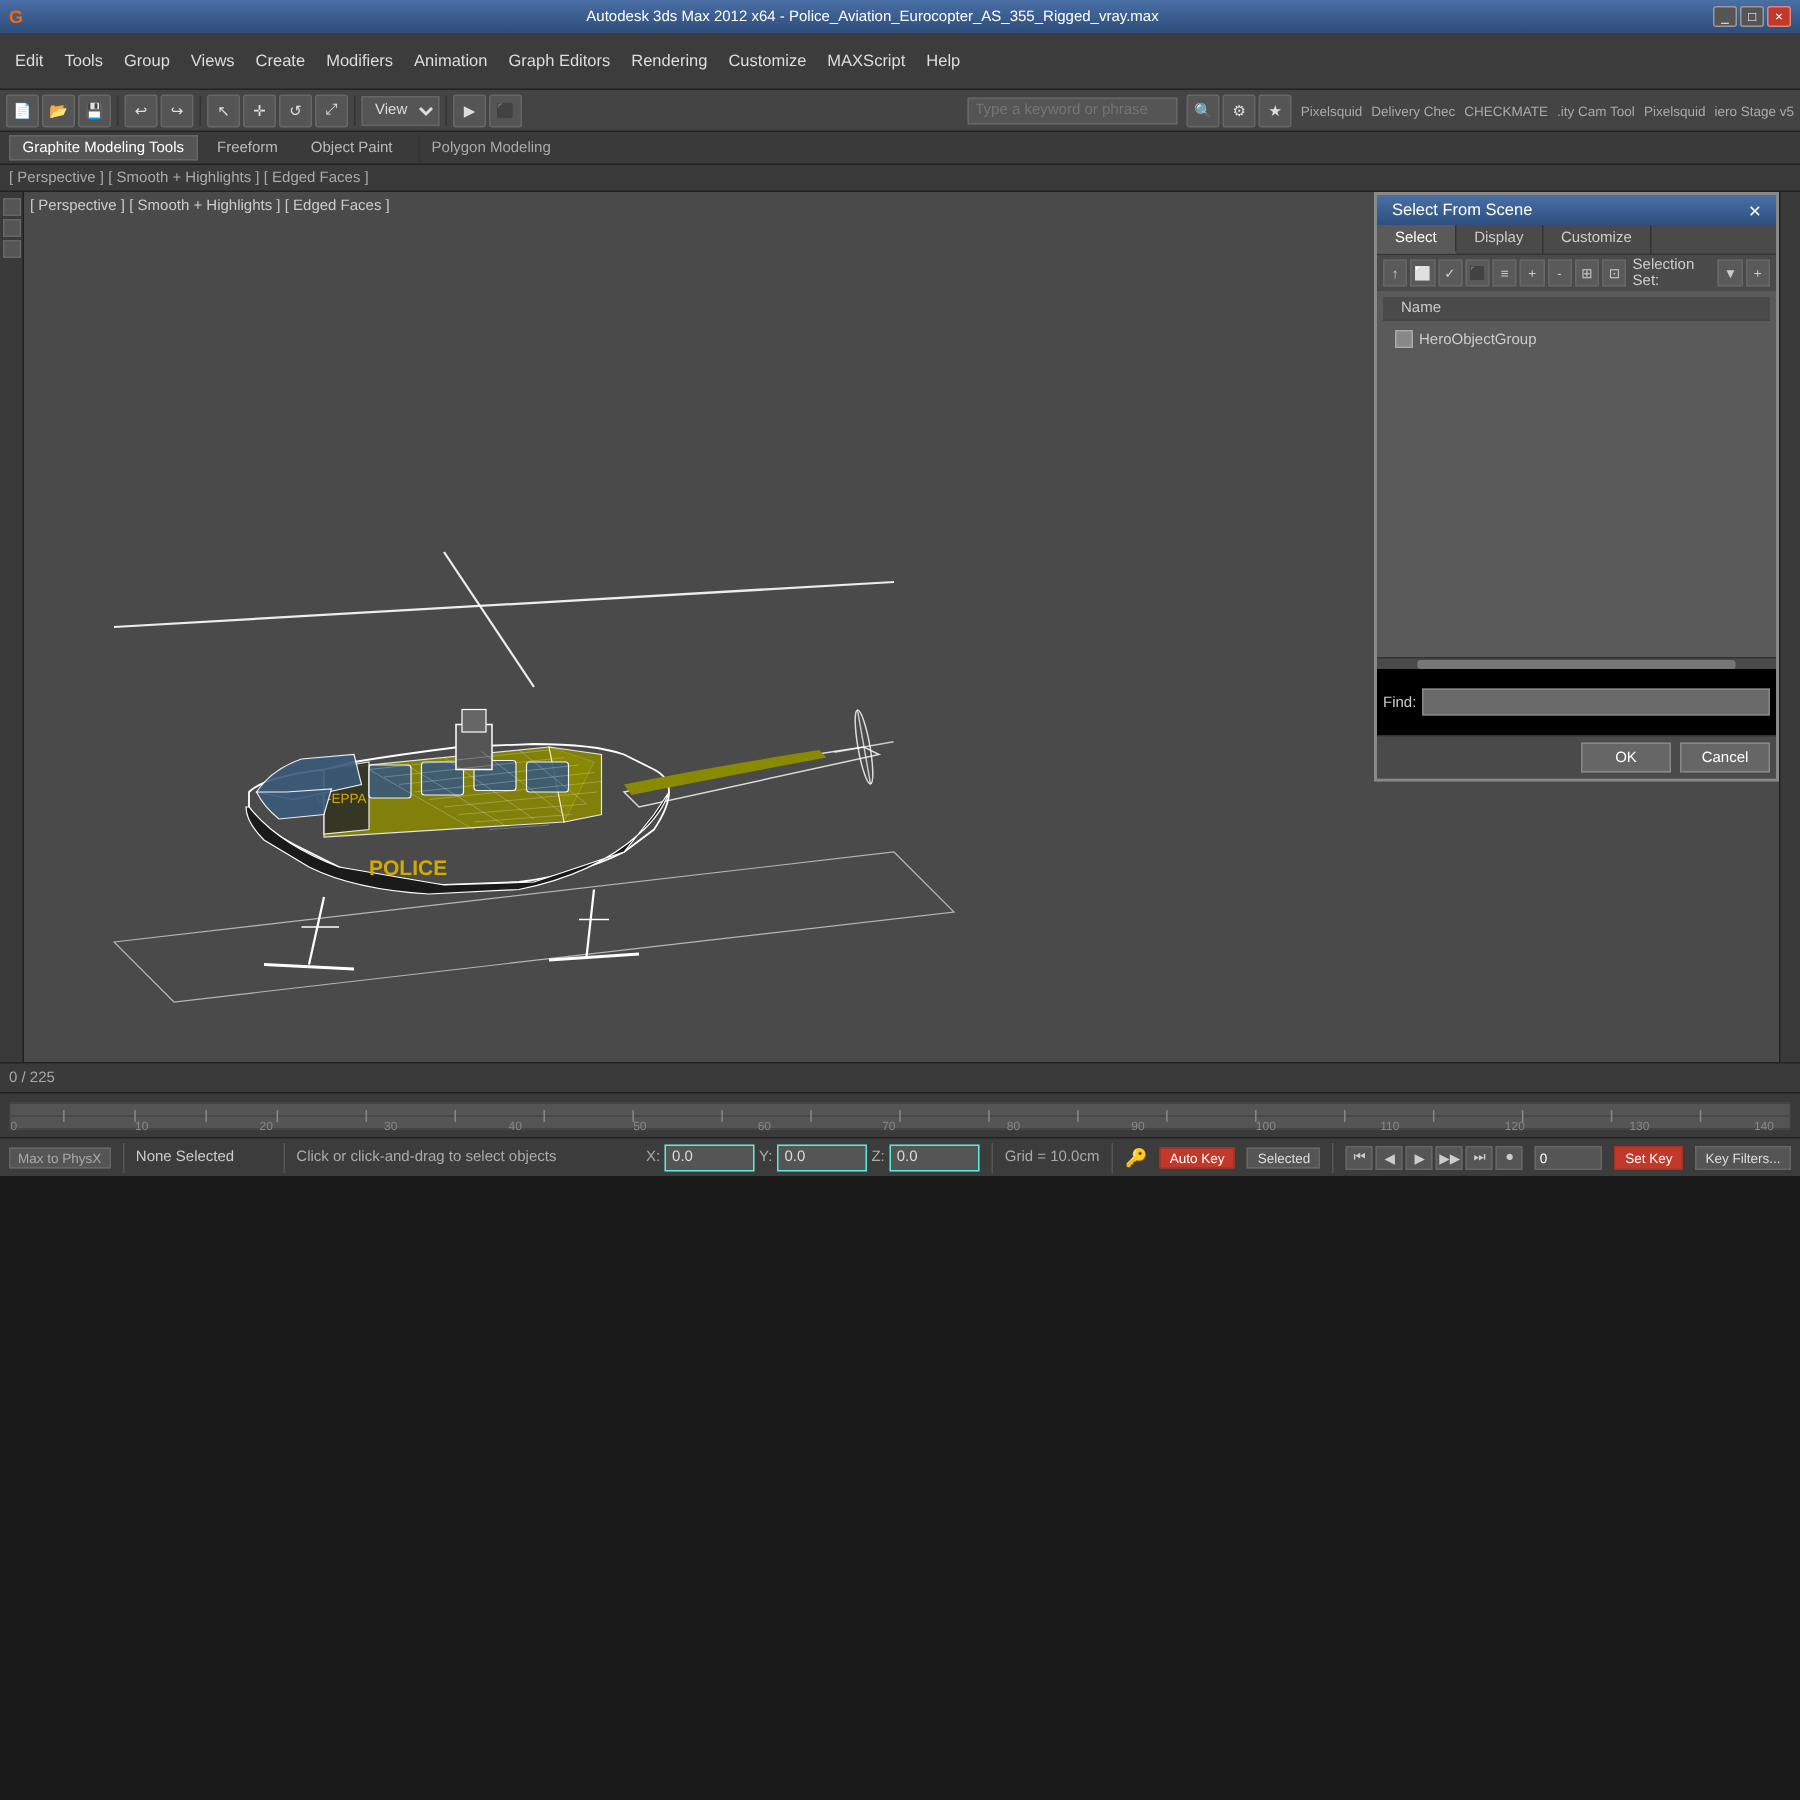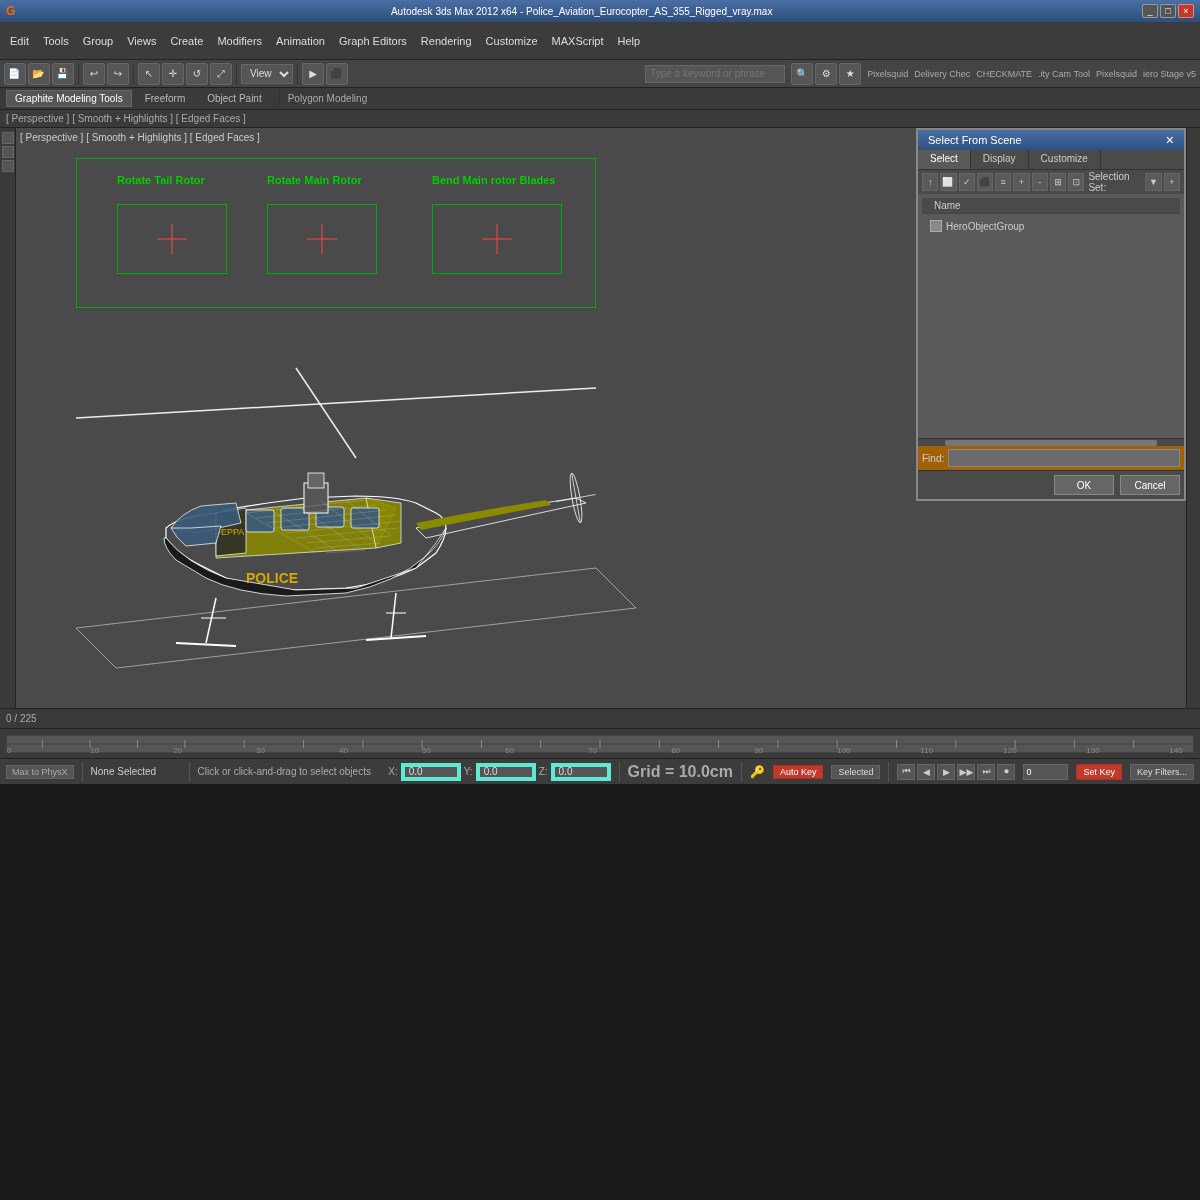--- a/index.html
+++ b/index.html
@@ -227,22 +227,22 @@
       color: #ccc;
       cursor: pointer;
     }
     .object-icon {
       width: 12px; height: 12px;
       background: #888;
       border: 1px solid #aaa;
       display: inline-block;
     }
     #find-bar {
-      background: #a16207;
-      padding: 3px 4px;
+      background: #000000;
+      padding: 13px 4px;
       display: flex;
       align-items: center;
       gap: 4px;
     }
     #find-bar label { font-size: 10px; color: #ccc; }
     #find-input {
       flex: 1;
       height: 18px;
       background: #6a6a6a;
       border: 1px solid #888;
@@ -295,21 +295,21 @@
       align-items: center;
       padding: 0 6px;
       gap: 8px;
       font-size: 10px;
       color: #aaa;
     }
     .status-separator { width: 1px; height: 20px; background: #555; }
     .status-input-field {
       width: 60px; height: 18px;
       background: #555;
-      border: 4px solid #5eead4;
+      border: 1px solid #5eead4;
       color: #ddd; font-size: 10px;
       padding: 0 4px;
     }
     .coord-label { font-size: 10px; color: #aaa; }
     .key-btn {
       padding: 2px 6px;
       background: #c0392b;
       border: 1px solid #a93226;
       color: white;
       font-size: 9px;
@@ -468,48 +468,20 @@
     <div class="strip-btn"></div>
     <div class="strip-btn"></div>
   </div>
 
   <div id="viewport">
 
     <div id="viewport-label">
       <span style="color:#ccc;font-size:10px;">[ Perspective ] [ Smooth + Highlights ] [ Edged Faces ]</span>
     </div>
 
-    <div id="anim-controls-box">
-
-      <div class="anim-label" style="left:40px;top:15px;">
-        <span>Rotate Tail Rotor</span>
-      </div>
-
-      <div class="anim-label" style="left:190px;top:15px;">
-        <span>Rotate Main Rotor</span>
-      </div>
-
-      <div class="anim-label" style="left:355px;top:15px;">
-        <span>Bend Main rotor Blades</span>
-      </div>
-
-      <div style="position:absolute;left:40px;top:45px;width:110px;height:70px;border:1px solid #00aa00;">
-
-        <div style="position:absolute;left:50%;top:50%;width:30px;height:1px;background:#ff4444;transform:translate(-50%,-50%);"></div>
-        <div style="position:absolute;left:50%;top:50%;width:1px;height:30px;background:#ff4444;transform:translate(-50%,-50%);"></div>
-      </div>
-      <div style="position:absolute;left:190px;top:45px;width:110px;height:70px;border:1px solid #00aa00;">
-        <div style="position:absolute;left:50%;top:50%;width:30px;height:1px;background:#ff4444;transform:translate(-50%,-50%);"></div>
-        <div style="position:absolute;left:50%;top:50%;width:1px;height:30px;background:#ff4444;transform:translate(-50%,-50%);"></div>
-      </div>
-      <div style="position:absolute;left:355px;top:45px;width:130px;height:70px;border:1px solid #00aa00;">
-        <div style="position:absolute;left:50%;top:50%;width:30px;height:1px;background:#ff4444;transform:translate(-50%,-50%);"></div>
-        <div style="position:absolute;left:50%;top:50%;width:1px;height:30px;background:#ff4444;transform:translate(-50%,-50%);"></div>
-      </div>
-    </div>
 
     <div id="heli-svg">
       <svg width="640" height="360" viewBox="0 0 640 360" xmlns="http://www.w3.org/2000/svg">
 
         <polygon points="60,300 580,240 620,280 100,340" fill="none" stroke="white" stroke-width="0.8" opacity="0.6"></polygon>
 
         <line x1="60" y1="90" x2="580" y2="60" stroke="white" stroke-width="1.5" opacity="0.9"></line>
         <line x1="280" y1="40" x2="340" y2="130" stroke="white" stroke-width="1.5" opacity="0.9"></line>
 
         <path d="M 400,200 Q 490,180 560,170 L 570,175 Q 500,190 410,210 Z" fill="none" stroke="white" stroke-width="1" opacity="0.8"></path>
@@ -691,21 +663,21 @@
     <span class="coord-label">X:</span>
     <input type="text" class="status-input-field" value="0.0" style="">
     <span class="coord-label">Y:</span>
     <input type="text" class="status-input-field" value="0.0" style="">
     <span class="coord-label">Z:</span>
     <input type="text" class="status-input-field" value="0.0" style="">
   </div>
 
   <div class="status-separator"></div>
 
-  <span style="font-size:16px;color:#aaa;font-weight:bold;">Grid = 10.0cm</span>
+  <span style="font-size:10px;color:#aaa;">Grid = 10.0cm</span>
 
   <div class="status-separator"></div>
 
   <span style="font-size:12px;color:#888;">🔑</span>
 
   <div style="background:#c0392b;padding:1px 6px;font-size:9px;color:white;cursor:pointer;border:1px solid #a93226;">
     <span>Auto Key</span>
   </div>
 
   <div style="background:#555;border:1px solid #666;padding:1px 6px;font-size:9px;cursor:pointer;color:#ddd;">

